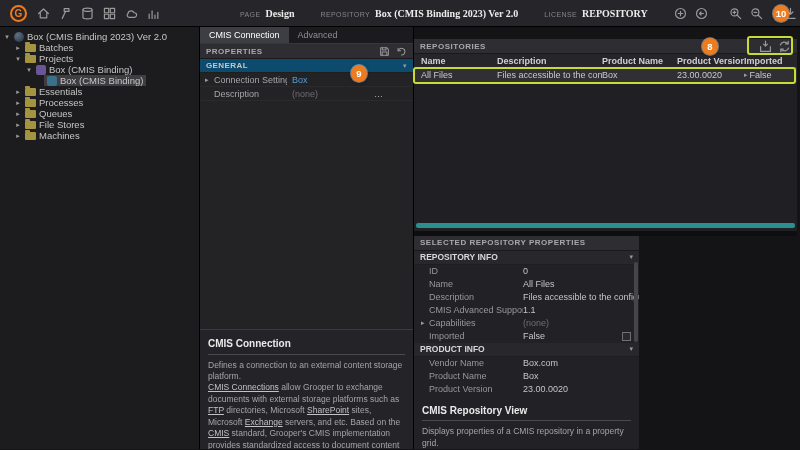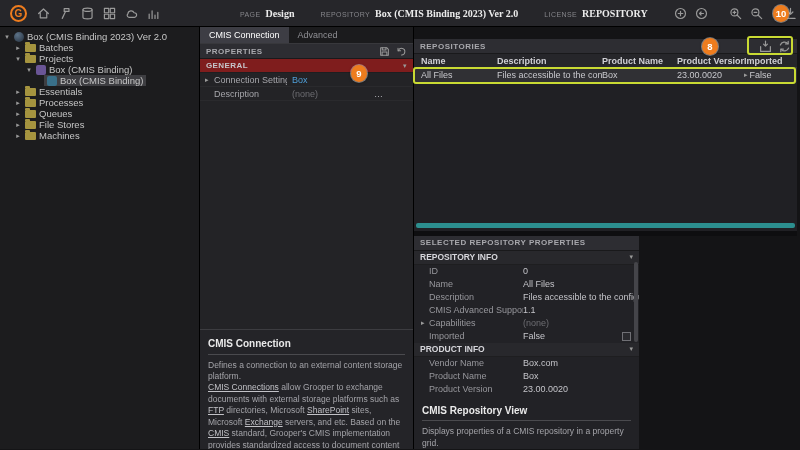--- a/index.html
+++ b/index.html
@@ -31,21 +31,21 @@
 .icon-root{width:10px;height:10px;border-radius:50%;background:radial-gradient(circle at 35% 30%,#5d7388,#232e3c);flex-shrink:0;}
 .icon-project{width:10px;height:10px;border-radius:2px;background:#6a5596;flex-shrink:0;}
 .icon-cmis{width:10px;height:10px;border-radius:2px;background:#39708a;flex-shrink:0;}
 
 .middle{width:214px;background:#232326;border-right:1px solid #000;display:flex;flex-direction:column;}
 .tabbar{height:17px;display:flex;background:#1b1b1d;border-bottom:1px solid #38383c;}
 .tab{padding:0 9px;display:flex;align-items:center;font-size:9px;color:#8f8f94;}
 .tab.active{background:#3d3d44;color:#fff;}
 .panel-header{height:15px;background:#2d2d32;display:flex;align-items:center;padding:0 6px;font-size:8px;font-weight:bold;letter-spacing:.5px;color:#a8a8ad;border-bottom:1px solid #19191b;flex-shrink:0;}
 .ph-icons{margin-left:auto;display:flex;gap:6px;color:#9a9a9a;}
-.prop-cat{height:14px;background:#7f1d1d;display:flex;align-items:center;padding:0 6px;font-size:8px;font-weight:bold;letter-spacing:.4px;color:#c6c6cb;border-bottom:1px solid #1e1e20;}
+.prop-cat{height:14px;background:#0c4a6e;display:flex;align-items:center;padding:0 6px;font-size:8px;font-weight:bold;letter-spacing:.4px;color:#c6c6cb;border-bottom:1px solid #1e1e20;}
 .cat-chev{margin-left:auto;font-size:7px;color:#9a9a9a;}
 .prop-row{height:14px;display:flex;align-items:center;font-size:9px;border-bottom:1px solid #2a2a2d;padding-left:5px;}
 .prop-arrow{width:9px;font-size:7px;color:#9a9a9a;}
 .prop-label{width:73px;color:#a6a6ab;overflow:hidden;white-space:nowrap;}
 .prop-value{flex:1;padding-left:5px;color:#c8c8cd;overflow:hidden;white-space:nowrap;}
 .prop-value.blue{color:#4f9fd8;}
 .prop-value.muted{color:#6d6d72;}
 .ellipsis-btn{color:#b5b5ba;font-size:9px;margin-right:30px;}
 .middle-spacer{flex:1;}
 .middle-help{height:120px;border-top:1px solid #3c3c40;background:#242428;padding:7px 8px 0;overflow:hidden;font-size:8.5px;line-height:1.35;color:#a4a4a9;}

